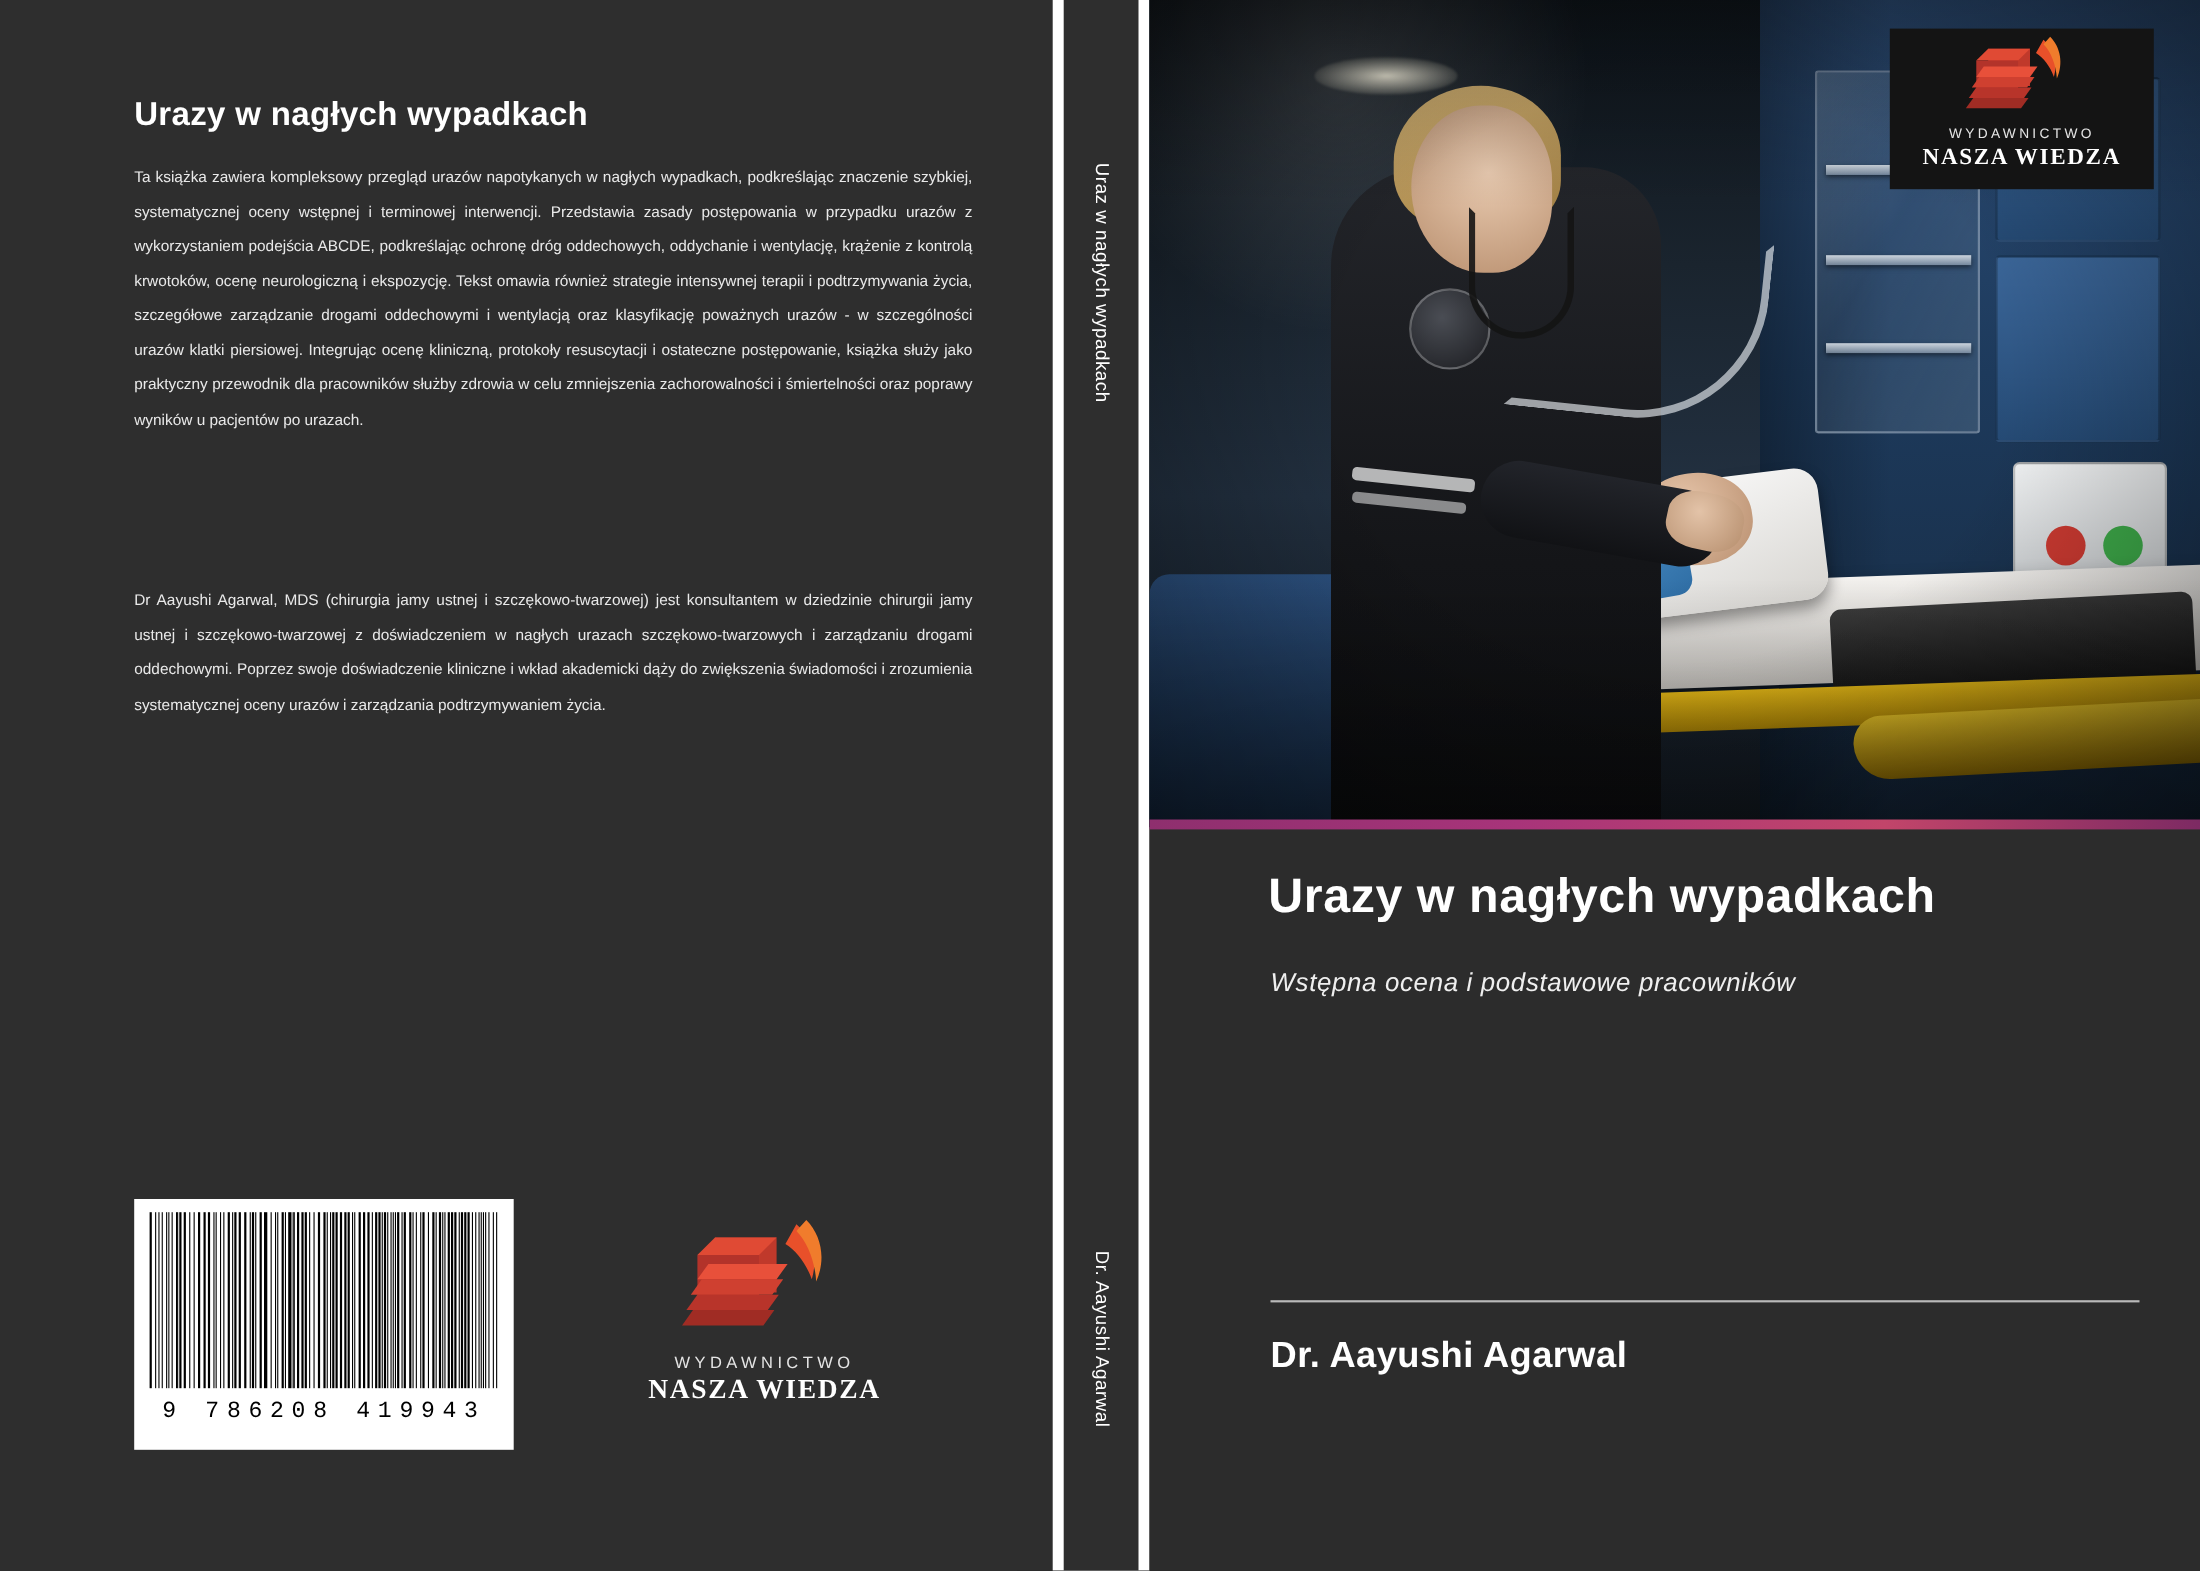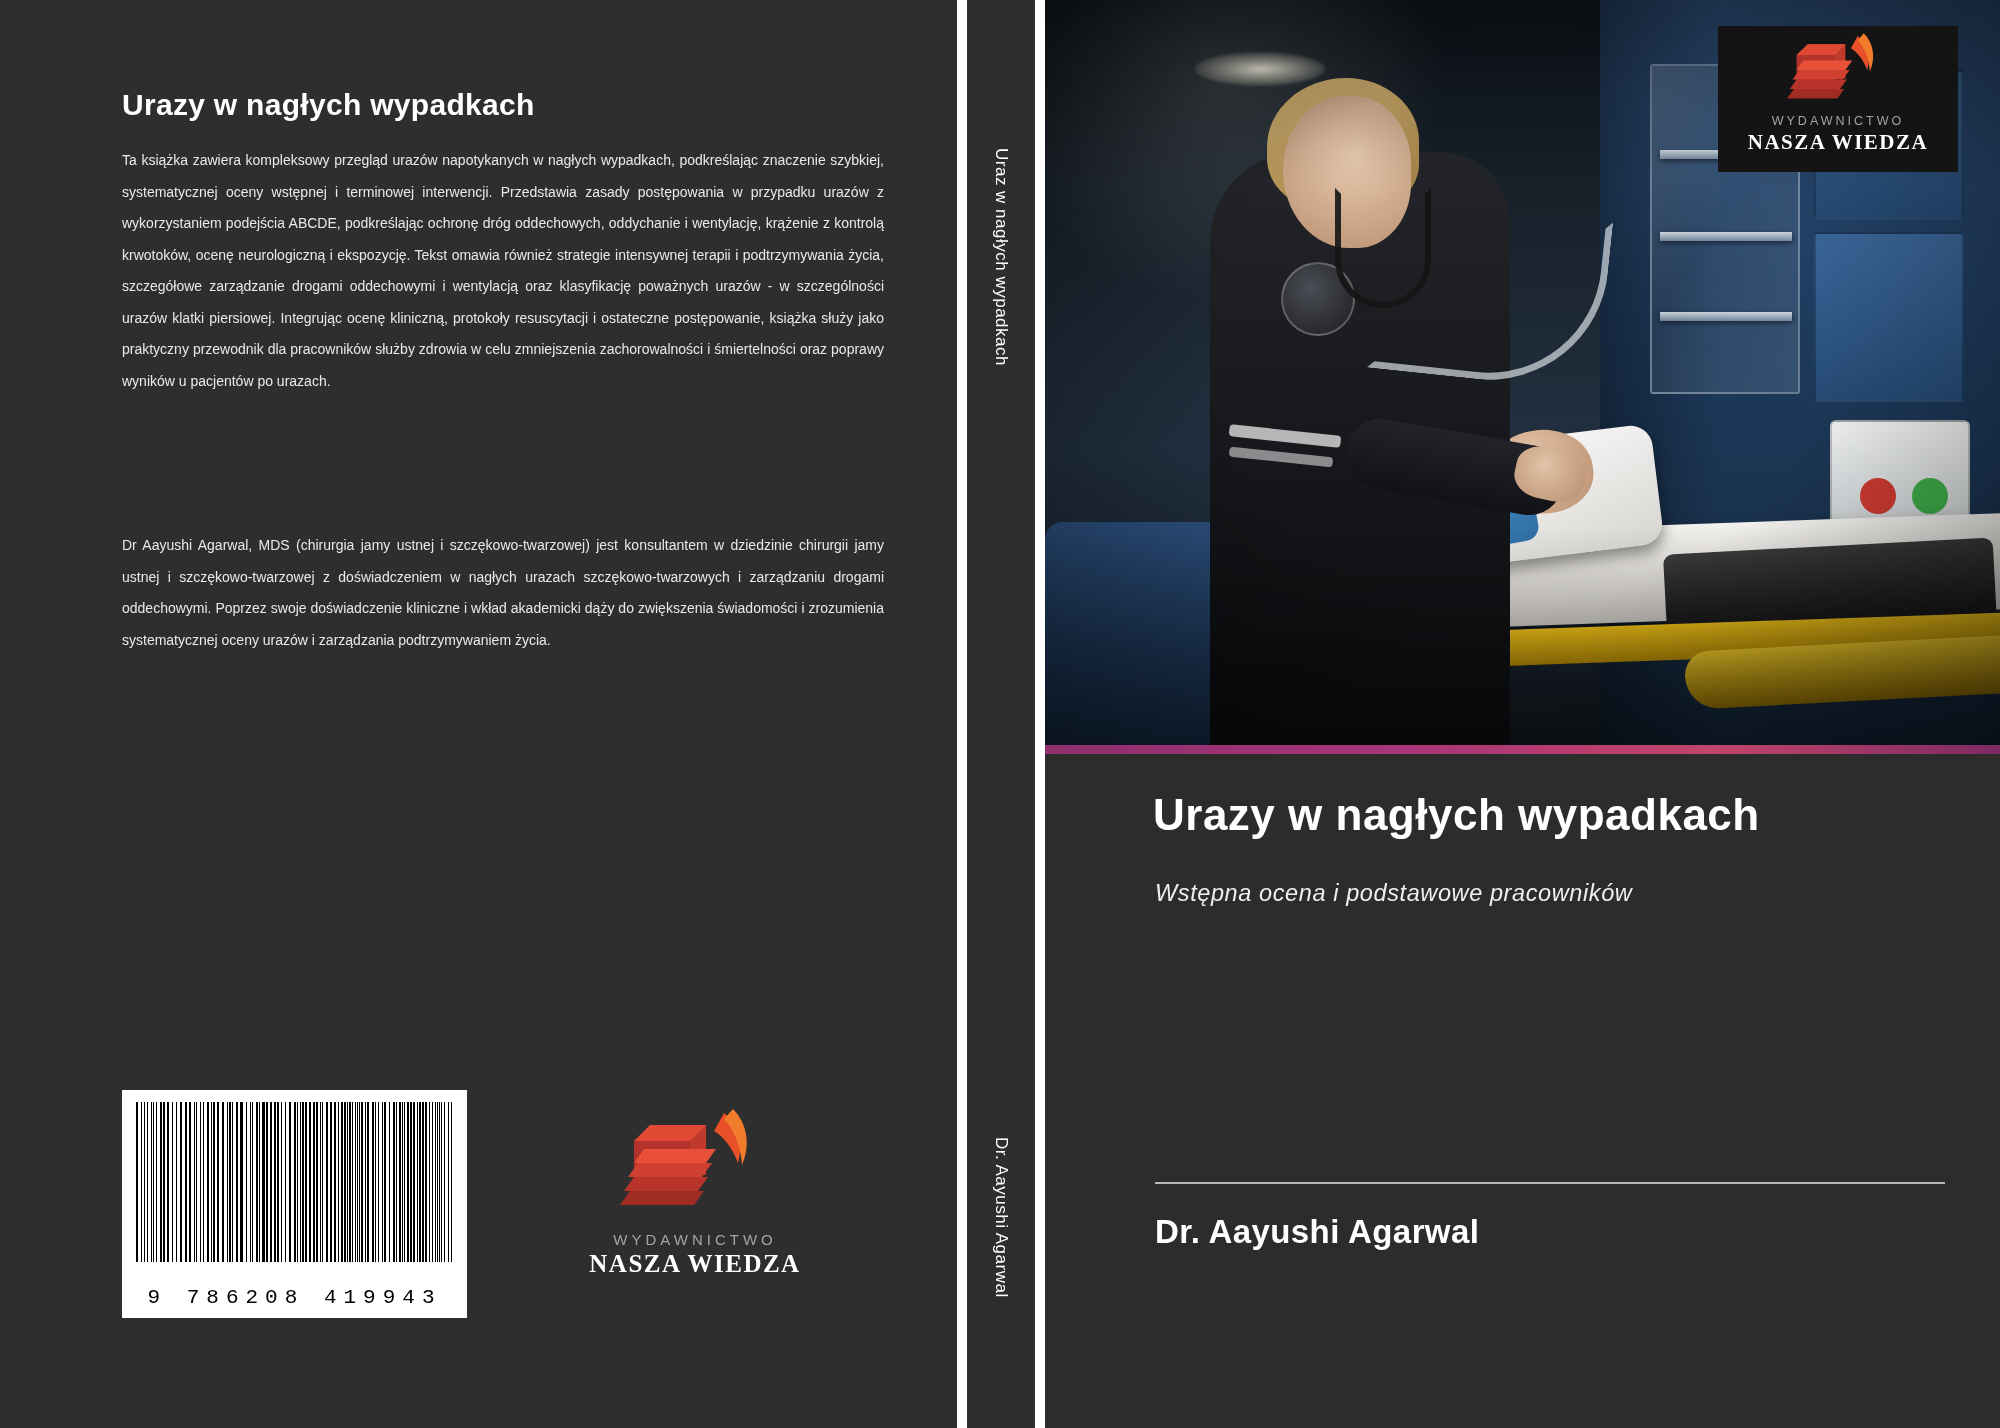--- a/index.html
+++ b/index.html
@@ -59,39 +59,39 @@
     display: flex;
     align-items: stretch;
     gap: 0px;
   }
   #barcode-bars i {
     display: block;
     background: #000;
     height: 100%;
   }
   #barcode-digits {
-    margin-top: 24px;
+    margin-top: 10px;
     text-align: center;
     font-family: "Liberation Mono", monospace;
     font-size: 21px;
     letter-spacing: 7px;
     color: #000;
   }
 
   
   #back-logo {
     position: absolute;
     left: 575px; top: 1105px;
     width: 240px; height: 190px;
     text-align: center;
   }
   .logo-mark { position: relative; height: 120px; }
   .logo-mark svg { display: block; margin: 0 auto; }
   .logo-words-1 {
-    color: #a3a3a3; font-size: 15px; letter-spacing: 4px;
+    color: #e5e5e5; font-size: 15px; letter-spacing: 4px;
     margin-top: 6px;
   }
   .logo-words-2 {
     color: #fff; font-size: 25px; letter-spacing: 1.5px;
     font-family: "Liberation Serif", serif;
     font-weight: bold; margin-top: 2px;
   }
 
   
   #spine {

